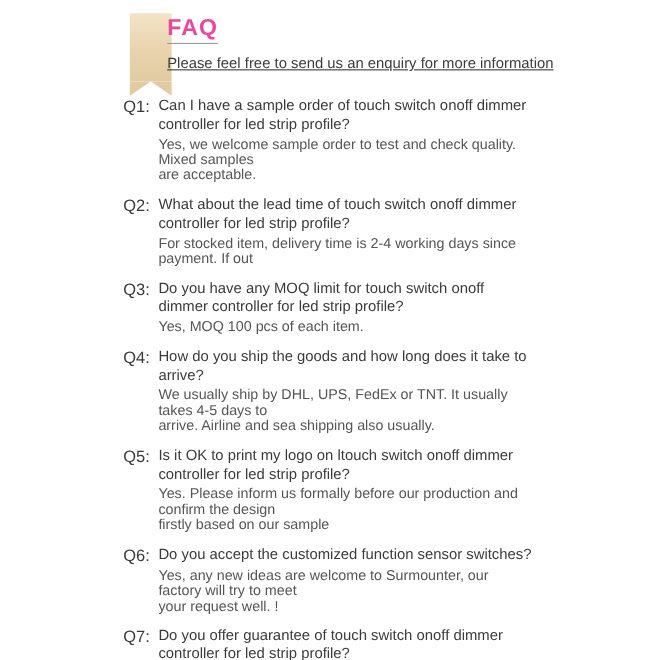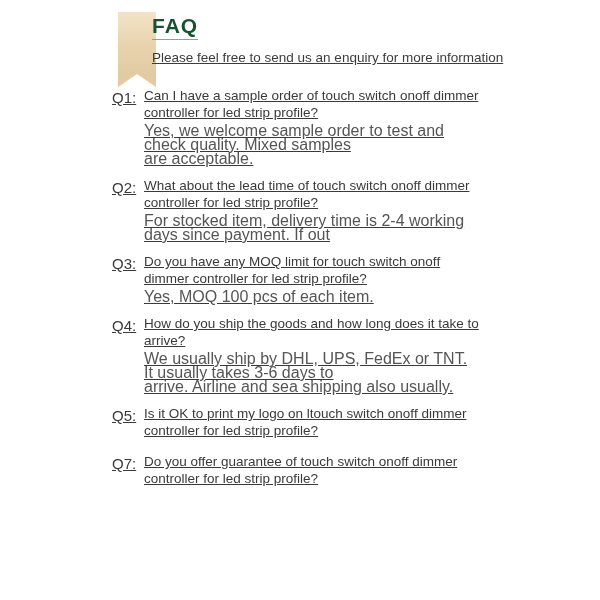--- a/index.html
+++ b/index.html
@@ -48,21 +48,21 @@
   }
   .header-text {
     position: absolute;
     left: 150px;
     top: 6px;
   }
   .faq-title {
     font-size: 21px;
     font-weight: bold;
     letter-spacing: 1px;
-    color: #14532d;
+    color: #ec4899;
     margin: 0 0 4px 2px;
     display: inline-block;
     border-bottom: 1px solid #9a9a9a;
     padding-bottom: 1px;
   }
   .faq-sub {
     font-size: 13.5px;
     color: #3c3c3c;
     margin: 6px 0 0 2px;
     white-space: nowrap;
@@ -71,42 +71,41 @@
 
   
   .qa-list {
     margin: 8px 0 0 0;
     padding: 0 30px 0 112px;
   }
   .qa {
     display: flex;
     align-items: flex-start;
     margin-bottom: 12px;
-    text-decoration: underline;
   }
   .qa-label {
     flex: 0 0 auto;
     width: 32px;
     font-size: 15px;
     color: #3a3a3a;
     line-height: 18px;
     padding-top: 1px;
   }
   .qa-body {
     flex: 1 1 auto;
   }
   .qa-question {
     font-size: 13.5px;
     line-height: 16.5px;
     color: #3a3a3a;
     margin: 0 0 3px 0;
     max-width: 340px;
   }
   .qa-answer {
-    font-size: 16px;
+    font-size: 13px;
     line-height: 14px;
     color: #555555;
     margin: 0;
     max-width: 330px;
   }
   .qa-answer .ln {
     display: block;
   }
 </style>
 </head>
@@ -149,29 +148,43 @@
           <div class="qa-answer">
             <span class="ln">Yes, MOQ 100 pcs of each item.</span>
           </div>
         </div>
       </div>
       <div class="qa">
         <div class="qa-label">Q4:</div>
         <div class="qa-body">
           <div class="qa-question">How do you ship the goods and how long does it take to arrive?</div>
           <div class="qa-answer">
-            <span class="ln">We usually ship by DHL, UPS, FedEx or TNT. It usually takes 3-6 days to</span>
+            <span class="ln">We usually ship by DHL, UPS, FedEx or TNT. It usually takes 4-5 days to</span>
             <span class="ln">arrive. Airline and sea shipping also usually.</span>
           </div>
         </div>
       </div>
       <div class="qa">
         <div class="qa-label">Q5:</div>
         <div class="qa-body">
           <div class="qa-question">Is it OK to print my logo on ltouch switch onoff dimmer controller for led strip profile?</div>
+          <div class="qa-answer">
+            <span class="ln">Yes. Please inform us formally before our production and confirm the design</span>
+            <span class="ln">firstly based on our sample</span>
+          </div>
+        </div>
+      </div>
+      <div class="qa">
+        <div class="qa-label">Q6:</div>
+        <div class="qa-body">
+          <div class="qa-question">Do you accept the customized function sensor switches?</div>
+          <div class="qa-answer">
+            <span class="ln">Yes, any new ideas are welcome to Surmounter, our factory will try to meet</span>
+            <span class="ln">your request well. !</span>
+          </div>
         </div>
       </div>
       <div class="qa">
         <div class="qa-label">Q7:</div>
         <div class="qa-body">
           <div class="qa-question">Do you offer guarantee of touch switch onoff dimmer controller for led strip profile?</div>
         </div>
       </div>
     </div>
 

